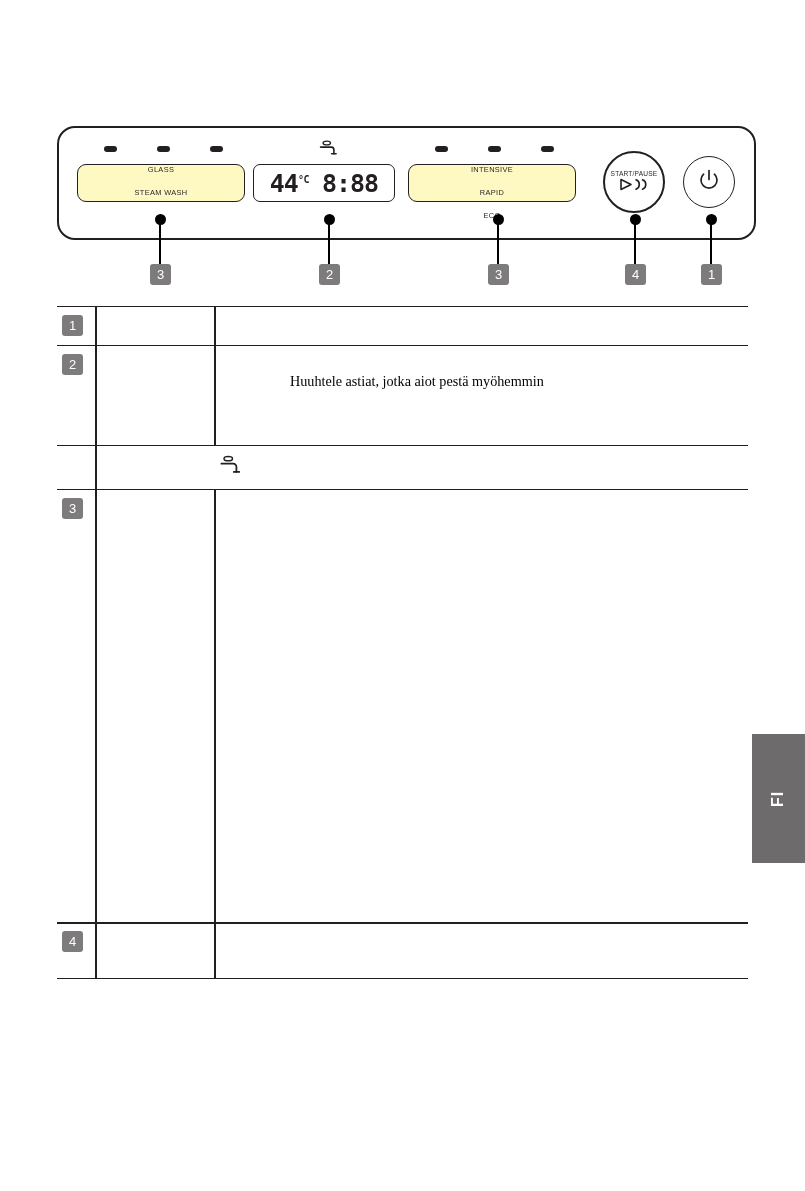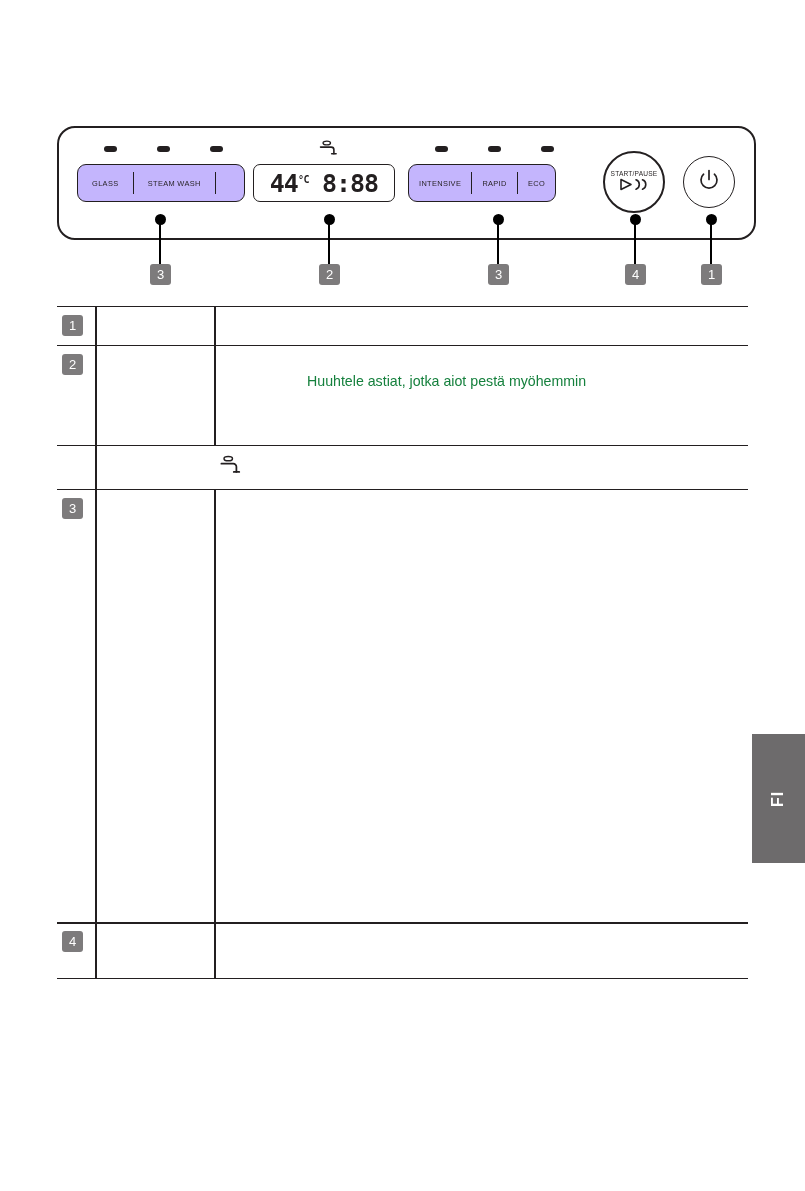--- a/index.html
+++ b/index.html
@@ -39,24 +39,25 @@
     height: 6px;
     background: #231f20;
     border-radius: 3px;
   }
 
   
   .btn-group {
     position: absolute;
     border: 1.4px solid #231f20;
     border-radius: 9px;
-    background: #c4b5fd;
-    box-sizing: border-box;
-    display: flex;
-    align-items: center;
+    background: #fef9c3;
+    box-sizing: border-box;
+    display: flex;
+    align-items: center;
+    flex-direction: column;
   }
   .btn-cell {
     flex: 1 1 auto;
     text-align: center;
     font-size: 7.4px;
     letter-spacing: .35px;
     color: #231f20;
     white-space: nowrap;
     font-family: "Liberation Sans", sans-serif;
   }
@@ -211,27 +212,27 @@
     position: absolute;
     left: 163px;
     top: 149px;
     width: 22px;
     height: 20px;
   }
 
   
   #fi-text {
     position: absolute;
-    left: 307px;
+    left: 290px;
     top: 369px;
     width: 400px;
     font-size: 14.2px;
     line-height: 25px;
-    color: #15803d;
-    font-family: Liberation Sans, sans-serif;
+    color: #000000;
+    font-family: Liberation Serif, serif;
   }
   #fi-text div { white-space: nowrap; }
 
   
   #lang-tab {
     position: absolute;
     left: 752px;
     top: 734px;
     width: 53px;
     height: 129px;
@@ -277,21 +278,21 @@
 
   <div id="display-box">
     <span class="seg-text"><span>44</span><span class="seg-sup">°C</span></span>
     <span class="seg-text">8:88</span>
   </div>
 
   <div class="led" style="left:378px; top:20px;"></div>
   <div class="led" style="left:431px; top:20px;"></div>
   <div class="led" style="left:484px; top:20px;"></div>
 
-  <div class="btn-group" id="right-group" style="left:351px; top:38px; width:148px; height:38px;">
+  <div class="btn-group" id="right-group" style="left:351px; top:38px; width:168px; height:38px;">
     <span class="btn-cell">INTENSIVE</span>
     <span class="vdiv"></span>
     <span class="btn-cell">RAPID</span>
     <span class="vdiv"></span>
     <span class="btn-cell">ECO</span>
   </div>
 
   <div id="startpause">
     <span class="sp-label">START/PAUSE</span>
     <span class="sp-icon">

